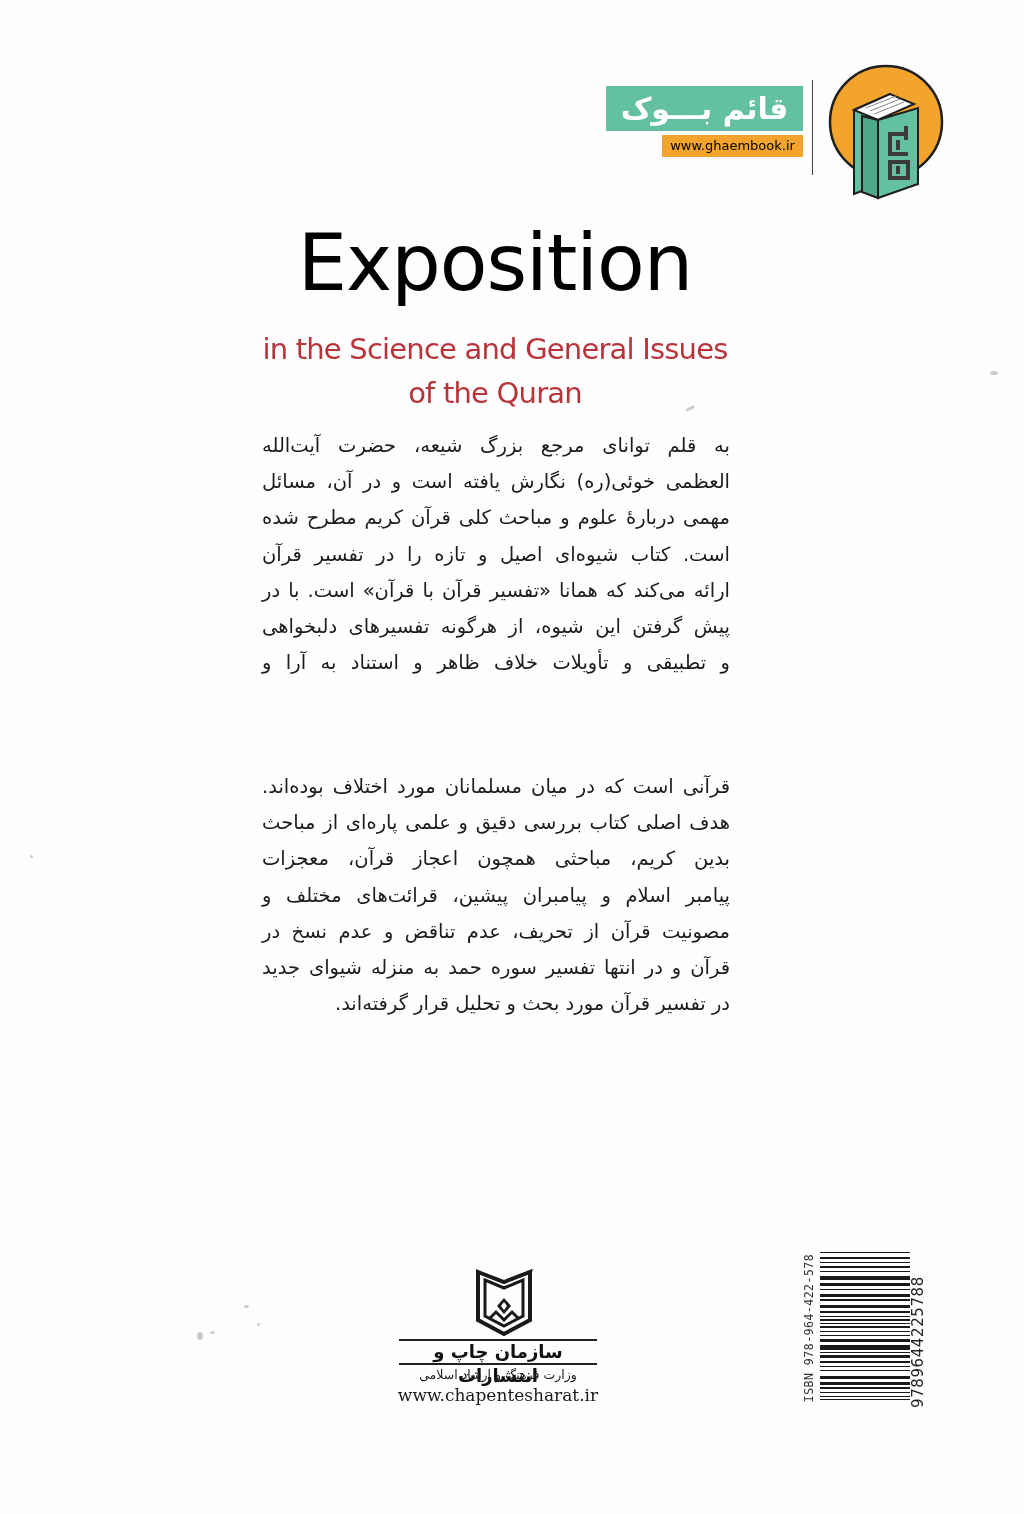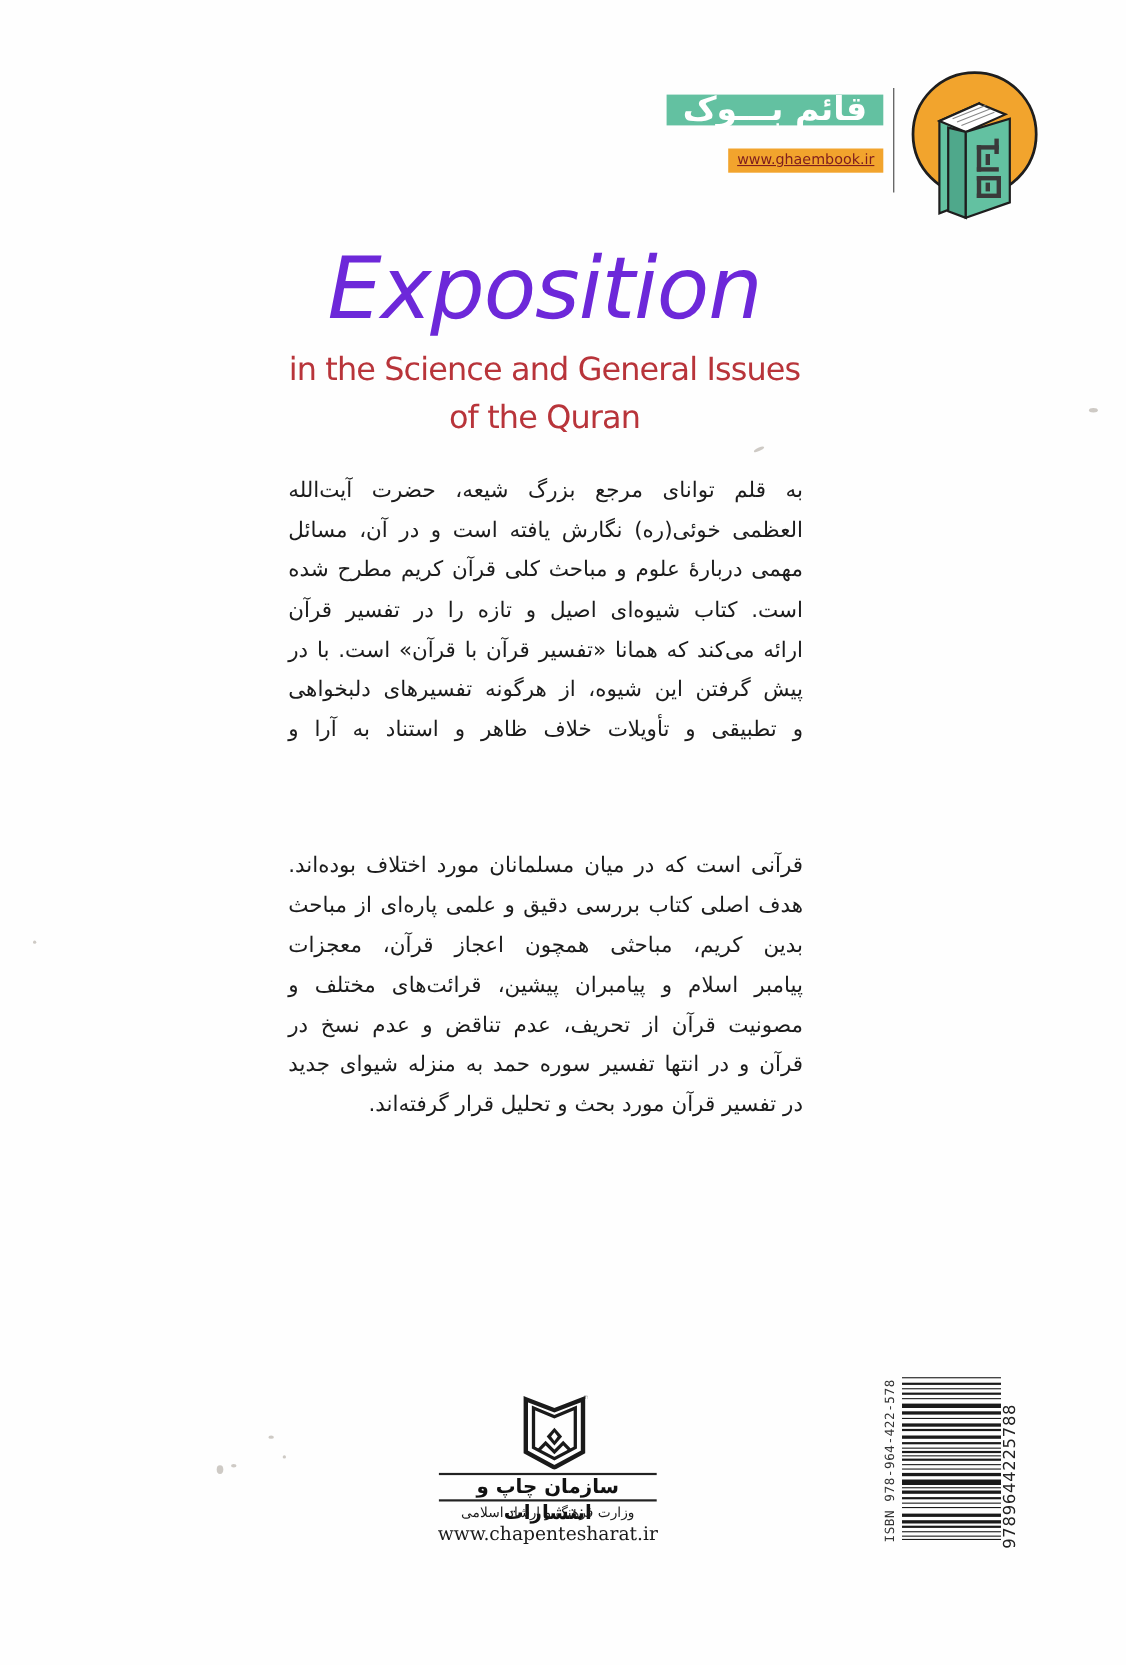--- a/index.html
+++ b/index.html
@@ -20,46 +20,45 @@
       border-radius: 50%;
       opacity: 0.7;
     }
 
     
     .gb-badge {
       position: absolute;
       left: 606px;
       top: 86px;
       width: 197px;
-      height: 28px;
+      height: 45px;
       background: #63c1a1;
       display: flex;
       align-items: center;
       justify-content: center;
       color: #ffffff;
       font-family: "DejaVu Sans", sans-serif;
       font-weight: bold;
       font-size: 30px;
       line-height: 44px;
       letter-spacing: 1px;
       direction: rtl;
     }
     .gb-url {
       position: absolute;
       left: 662px;
       top: 135px;
       width: 141px;
       height: 22px;
       background: #f2a42d;
-      color: #7f1d1d;
+      color: #000000;
       font-family: "DejaVu Sans", sans-serif;
       font-size: 13px;
       line-height: 22px;
       text-align: center;
-      text-decoration: underline;
     }
     .gb-divider {
       position: absolute;
       left: 812px;
       top: 80px;
       width: 1px;
       height: 95px;
       background: #444;
     }
     .gb-icon {
@@ -70,37 +69,37 @@
       height: 140px;
     }
 
     
     .title-main {
       position: absolute;
       left: 0;
       width: 990px;
       top: 218px;
       text-align: center;
-      color: #6d28d9;
+      color: #000000;
       font-family: "DejaVu Sans", sans-serif;
       font-size: 78px;
       line-height: 90px;
       letter-spacing: -1px;
-      font-style: italic;
     }
     .title-sub {
       position: absolute;
       left: 0;
       width: 990px;
       text-align: center;
       color: #b8343a;
       font-family: "DejaVu Sans", sans-serif;
       font-size: 29px;
       line-height: 40px;
       letter-spacing: -0.8px;
+      margin-top: 14px;
     }
     .title-sub.l1 { top: 315px; }
     .title-sub.l2 { top: 359px; }
 
     
     .body-text {
       position: absolute;
       left: 262px;
       width: 468px;
       direction: rtl;

